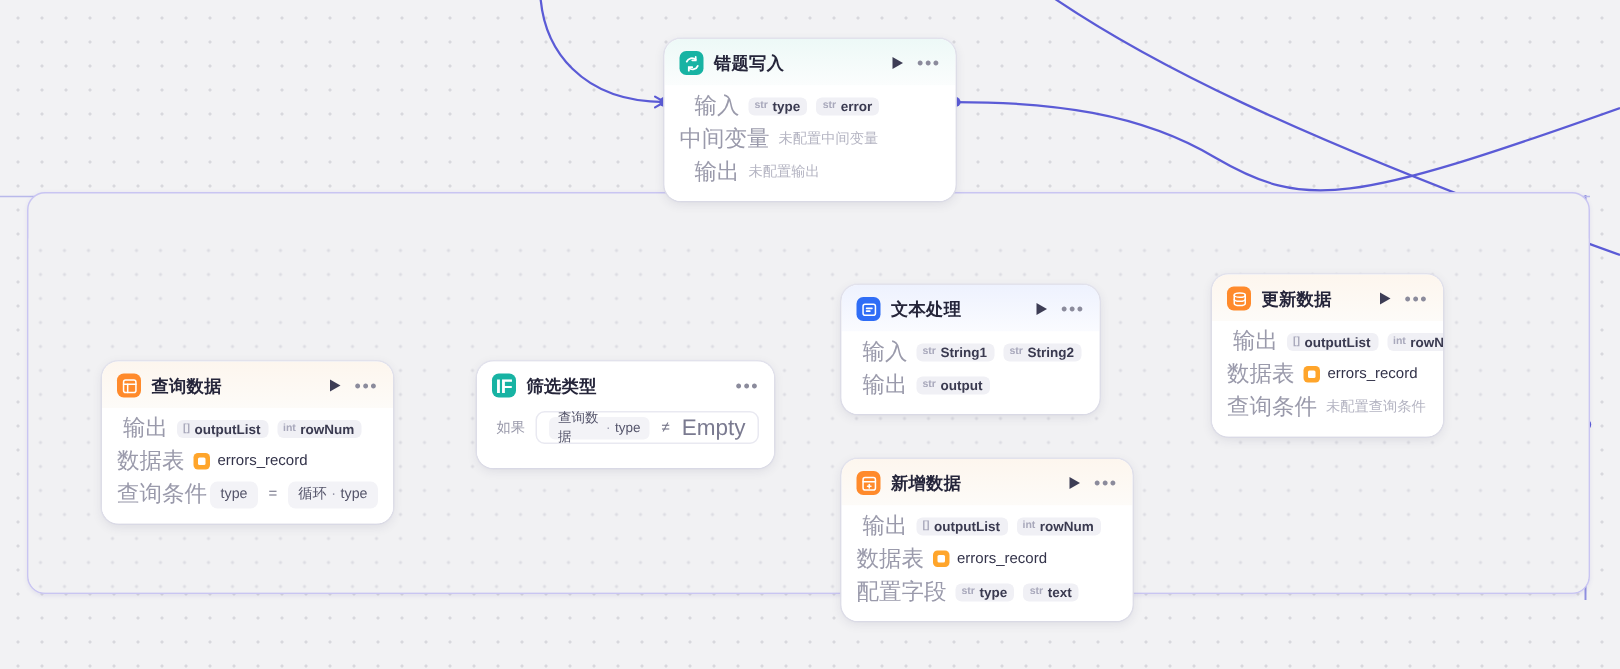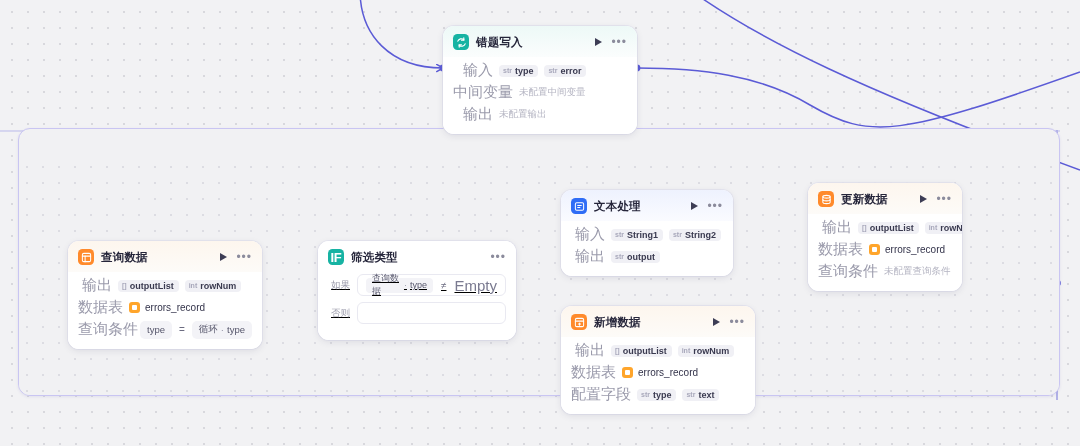--- a/index.html
+++ b/index.html
@@ -260,37 +260,33 @@
   </div>
 
   <div class="node white-head" style="left:318px; top:241px; width:198px;">
     <div class="node-head">
       <span class="ico if-ico" style="background:#17b3a3;">IF</span>
       <span class="node-title">筛选类型</span>
       <span class="hd-actions">
         <span class="dots-ico">•••</span>
       </span>
     </div>
-    <div class="node-body" style="padding:2px 10px 10px 10px;text-decoration:underline;">
+    <div class="node-body" style="padding:2px 10px 10px 10px;">
       <div class="if-row">
         <span class="if-label">如果</span>
         <span class="if-field">
           <span class="sub">
             <span>查询数据</span>
             <span style="margin:0 3px;color:#9a9aad">·</span>
             <span>type</span>
           </span>
           <span class="neq">≠</span>
           <span class="empty">Empty</span>
         </span>
       </div>
-      <div class="if-row">
-        <span class="if-label">否则</span>
-        <span class="if-field"></span>
-      </div>
     </div>
   </div>
 
   <div class="node blue-head" style="left:561px; top:190px; width:172px;">
     <div class="node-head">
       <span class="ico" style="background:#2f6df6;">
         <svg width="11" height="11" viewBox="0 0 24 24" fill="none" stroke="#fff" stroke-width="2.2" stroke-linecap="round">
           <rect x="3" y="4" width="18" height="16" rx="3"></rect>
             <path d="M8 10h8"></path>
             <path d="M8 14h5"></path>

